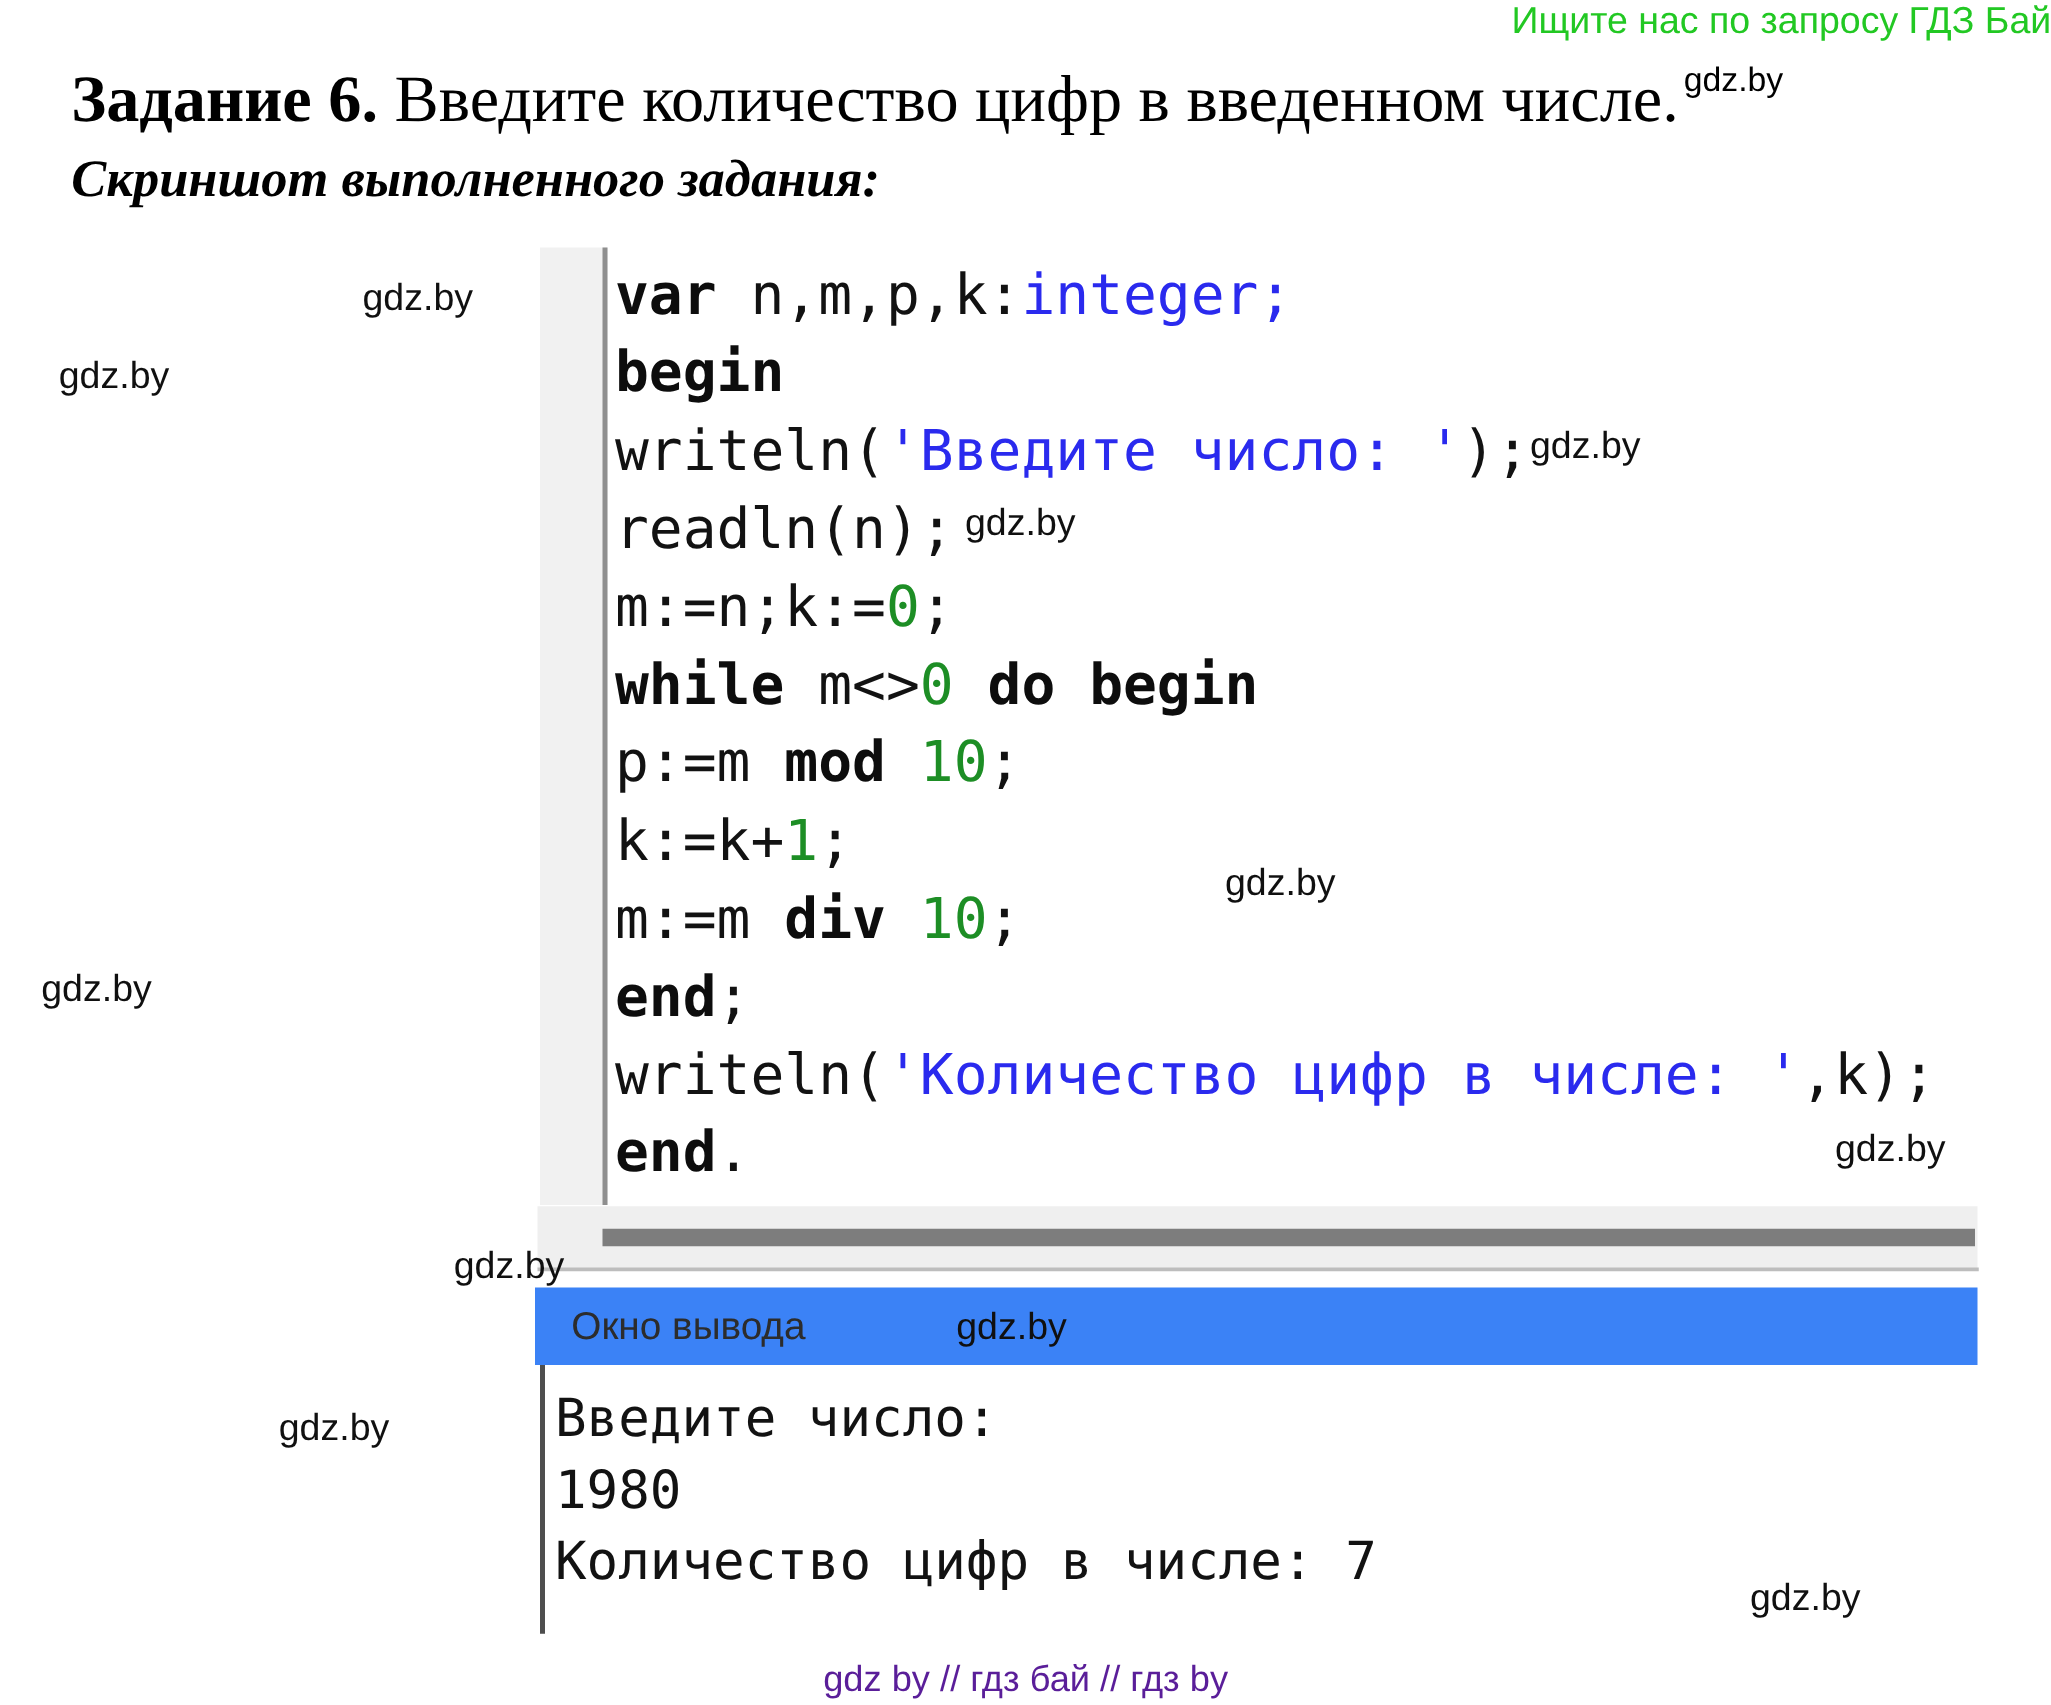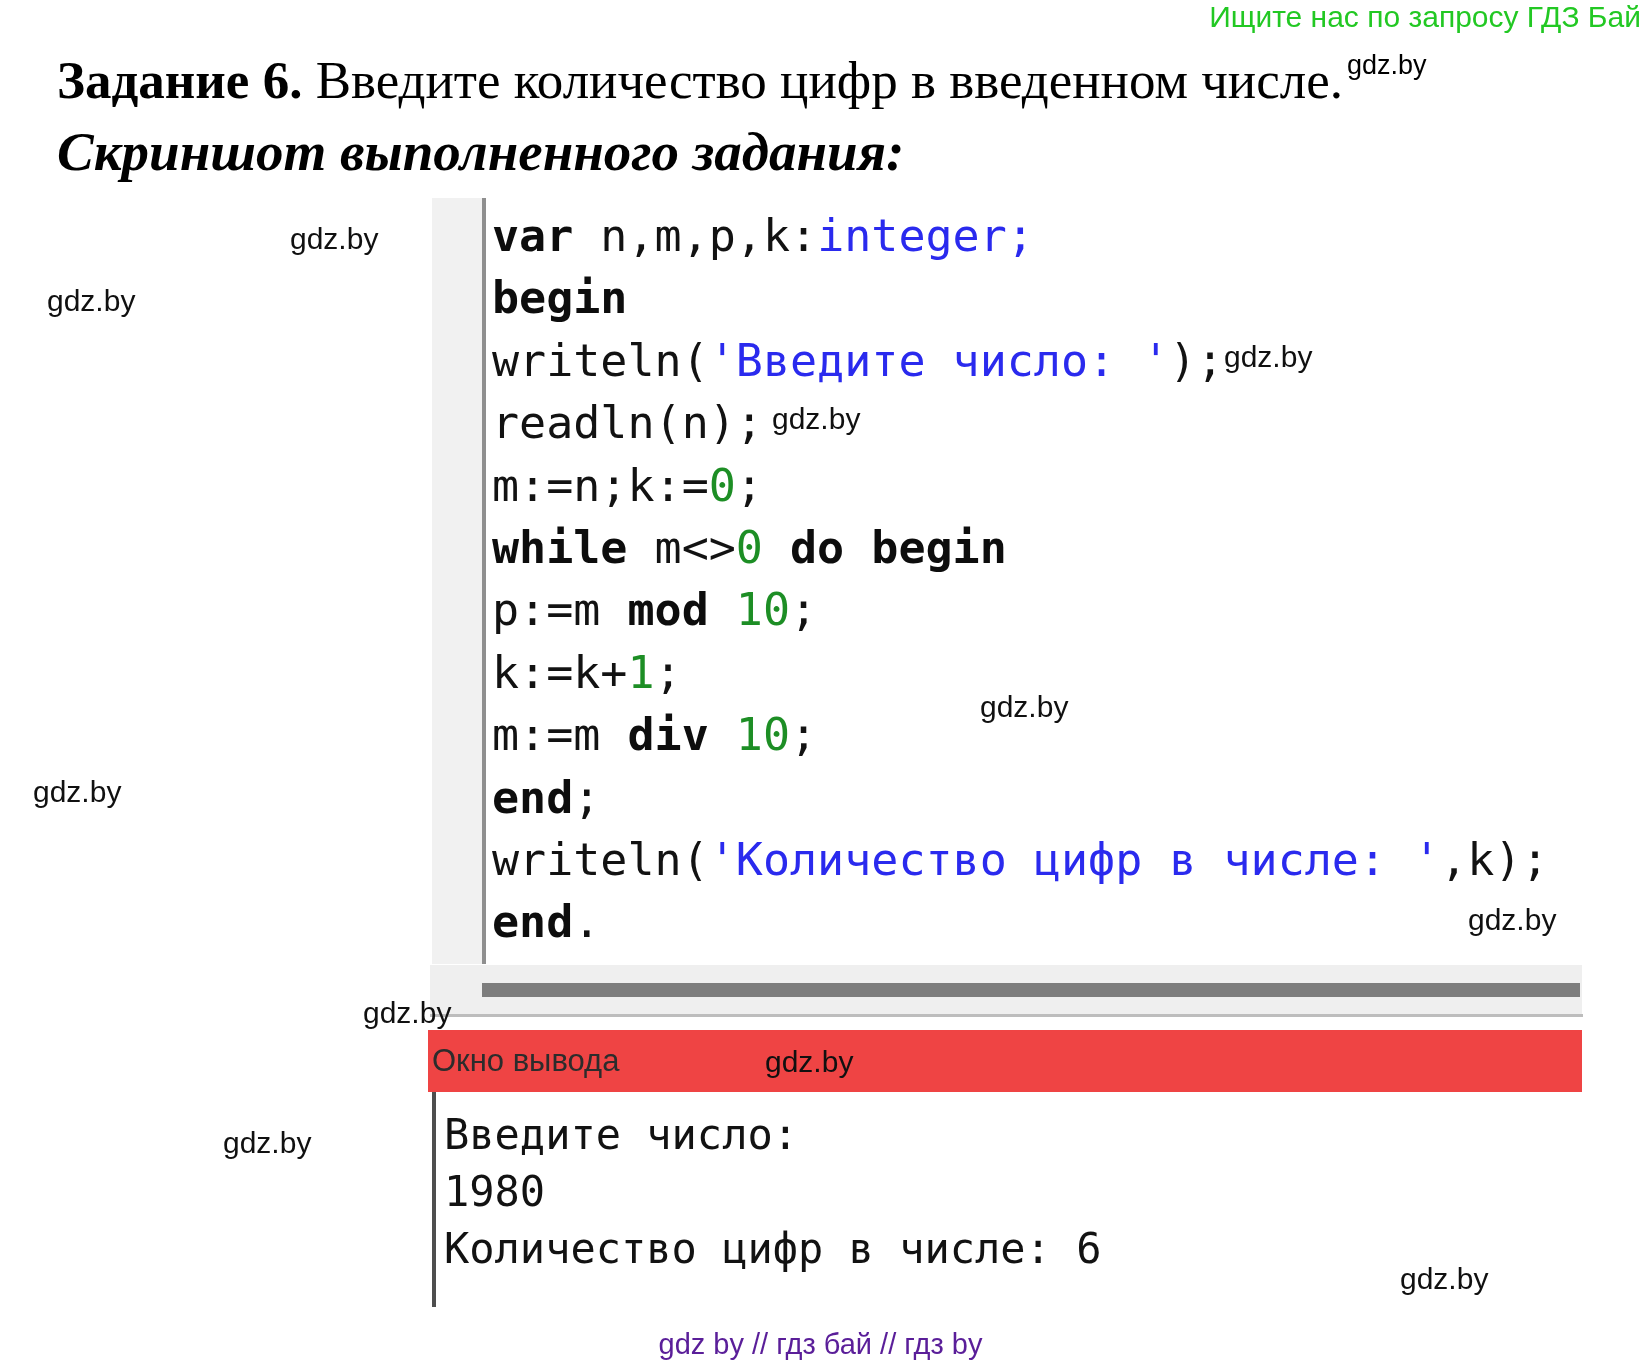--- a/index.html
+++ b/index.html
@@ -9,43 +9,43 @@
   .promo{position:absolute;top:0;left:0;width:100%;text-align:right;
          font-size:30px;color:var(--green,#22c823);}
 
   .h1{position:absolute;left:57px;top:50px;font-family:"Liberation Serif",serif;
       font-size:53px;white-space:nowrap;color:#000;}
   .h1 .lbl{font-weight:bold;}
   .h1 .sup{font-family:"Liberation Sans",sans-serif;font-size:27px;
            position:relative;top:-24px;margin-left:4px;}
 
   .h2{position:absolute;left:57px;top:120px;font-family:"Liberation Serif",serif;
-      font-size:55px;font-weight:bold;font-style:italic;white-space:nowrap;}
+      font-size:42px;font-weight:bold;font-style:italic;white-space:nowrap;}
 
   .gutter{position:absolute;left:432px;top:198px;width:50px;height:766px;
           background:#f1f1f1;border-right:4px solid #8f8f8f;}
 
   .code{position:absolute;left:492px;top:205px;font-family:"DejaVu Sans Mono",monospace;
         font-size:45px;line-height:62.4px;white-space:pre;color:#121212;}
   .code-line{height:62.4px;}
   .seg-keyword{font-weight:bold;color:#0d0d0d;margin-top:48px;}
   .seg-plain{color:#121212;}
   .seg-type{color:var(--blue,#2a2aee);}
   .seg-string{color:var(--blue,#2a2aee);}
   .seg-number{color:var(--numgreen,#1d8e25);}
 
   .scrollband{position:absolute;left:430px;top:965px;width:1152px;height:50px;
               background:#efefef;}
   .thumb{position:absolute;left:52px;top:18px;width:1098px;height:14px;background:#7d7d7d;}
 
   .divider{position:absolute;left:430px;top:1014px;width:1153px;height:3px;background:#bdbdbd;}
 
   .out-header{position:absolute;left:428px;top:1030px;width:1154px;height:62px;
-              background:#ef4444;color:#2c2c2c;font-size:31px;line-height:62px;
-              padding-left:4px;box-sizing:border-box;}
+              background:#3b82f6;color:#2c2c2c;font-size:31px;line-height:62px;
+              padding-left:29px;box-sizing:border-box;}
 
   .out-body{position:absolute;left:432px;top:1092px;width:1150px;height:215px;
             background:#fff;border-left:4px solid #4e4e4e;box-sizing:border-box;}
   .out-lines{padding:14px 0 0 8px;font-family:"DejaVu Sans Mono",monospace;
              font-size:42px;line-height:57px;color:#121212;white-space:pre;}
 
   .footer{position:absolute;left:0;top:1328px;width:100%;text-align:center;
           font-size:29px;color:var(--purple,#5a1e99);}
 
   .watermark{position:absolute;font-size:30px;color:#101010;white-space:nowrap;}
@@ -71,21 +71,21 @@
     <div class="thumb"></div>
   </div>
 
   <div class="divider"></div>
 
   <div class="out-header">
     <span>Окно вывода</span>
   </div>
 
   <div class="out-body">
-    <div class="out-lines" id="output-lines"><div>Введите число:</div><div>1980</div><div>Количество цифр в числе: 6</div></div>
+    <div class="out-lines" id="output-lines"><div>Введите число:</div><div>1980</div><div>Количество цифр в числе: 7</div></div>
   </div>
 
   <div class="footer">gdz by  //  гдз бай  //  гдз by</div>
 
   <div id="watermarks">
       <div class="watermark" style="left: 290px; top: 222px;">gdz.by</div>
       <div class="watermark" style="left: 47px; top: 284px;">gdz.by</div>
       <div class="watermark" style="left: 1224px; top: 340px;">gdz.by</div>
       <div class="watermark" style="left: 772px; top: 402px;">gdz.by</div>
       <div class="watermark" style="left: 980px; top: 690px;">gdz.by</div>

